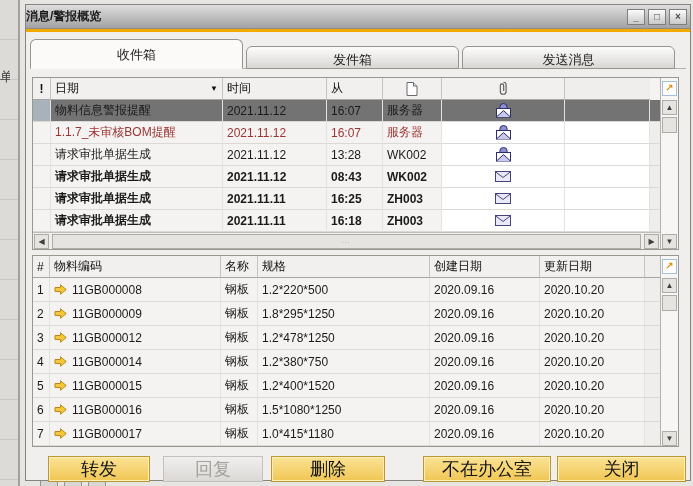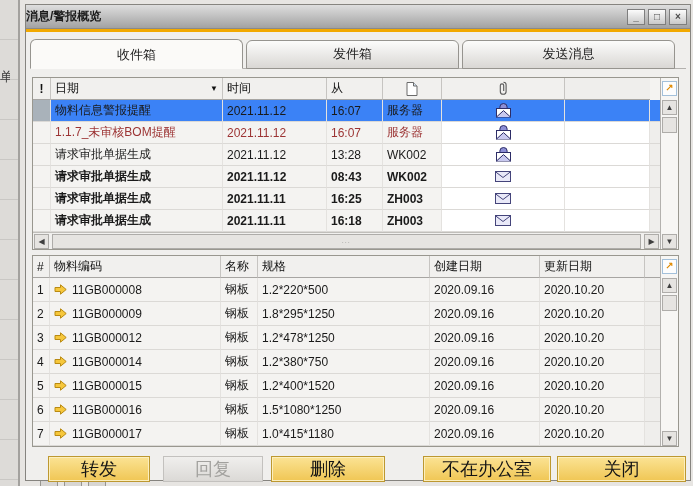--- a/index.html
+++ b/index.html
@@ -20,21 +20,21 @@
             border-bottom:1px solid #8a8a8a}
   .titlebar .title{flex:1;font-size:12px;font-weight:bold;color:#1b1b1b;padding-left:0;
                    white-space:nowrap;overflow:hidden}
   .winbtn{width:18px;height:16px;margin-right:3px;background:linear-gradient(#fbfbfb,#c9c9c9);
           border:1px solid #7e7e7e;font-size:10px;line-height:14px;text-align:center;color:#4c4c4c;
           font-weight:bold;box-sizing:border-box}
   .accent{height:3px;background:#f2a900}
 
   
   .tabs{position:absolute;left:4px;right:12px;top:34px;height:30px;display:flex;align-items:flex-end}
-  .tab{flex:1;margin-right:3px;text-align:center;font-size:13px;color:#1e1e1e;height:29px;line-height:25px;
+  .tab{flex:1;margin-right:3px;text-align:center;font-size:13px;color:#1e1e1e;height:23px;line-height:25px;
        border:1px solid #96948f;border-radius:6px 6px 0 0;background:linear-gradient(#fcfcfb,#d9d7d4);
        box-sizing:border-box;position:relative}
   .tab.active{height:30px;line-height:30px;background:#fbfaf8;border-bottom:1px solid #fbfaf8;z-index:3}
   .tabline{position:absolute;left:4px;right:4px;top:63px;height:1px;background:#b3b1ae}
 
   
   .tframe{position:absolute;left:6px;width:647px;border:1px solid #99978f;background:#f4f3f1;
           box-sizing:border-box;display:flex}
   .tf1{top:72px;height:173px}
   .tf2{top:250px;height:192px}
@@ -48,21 +48,21 @@
       white-space:nowrap;overflow:hidden}
   .c{font-size:12px;color:#1a1a1a;padding:0 4px;box-sizing:border-box;border-bottom:1px solid #dbd9d6;
      border-right:1px solid #e4e2df;background:#f4f3f1;display:flex;align-items:center;
      white-space:nowrap;overflow:hidden}
   .msg .c{height:22px}
   .mat .c{height:24px}
   .center{justify-content:center}
   .bold{font-weight:bold}
   .white{background:#fff}
   .blankcell{background:#efeeec;border-right:none}
-  .hl .c{background:#3b82f6}
+  .hl .c{background:#737373}
   .selcell{background:#a9b2ba !important}
   .alert .c{color:#9c3434}
   .unread .c{font-weight:bold}
 
   
   .vscroll{width:17px;border-left:1px solid #b3b1ae;background:#f7f6f4;display:flex;flex-direction:column;
            align-items:center;flex:0 0 17px}
   .expslot{height:22px;display:flex;align-items:flex-start;padding-top:3px;box-sizing:border-box}
   .expicon{width:13px;height:13px;border:1px solid #a3c0da;background:#fdfdfd;color:#e08a00;font-size:10px;
            line-height:11px;text-align:center;font-weight:bold}

